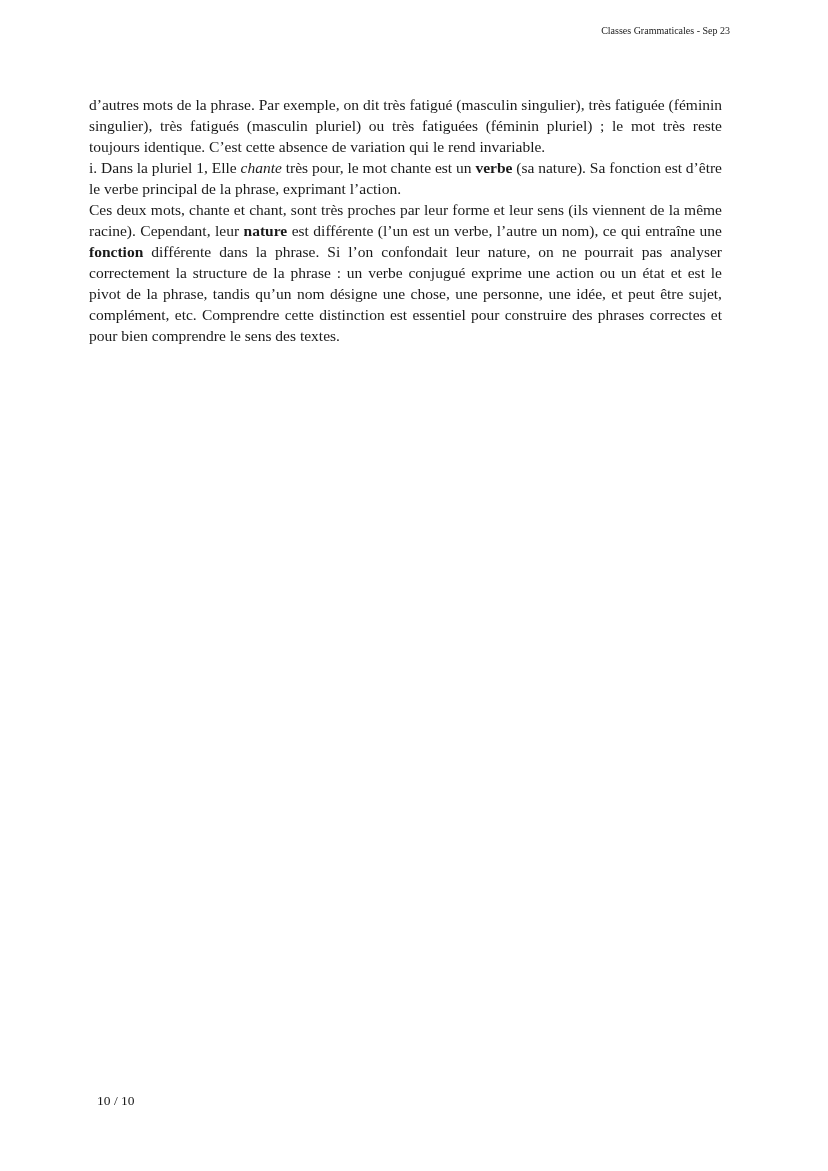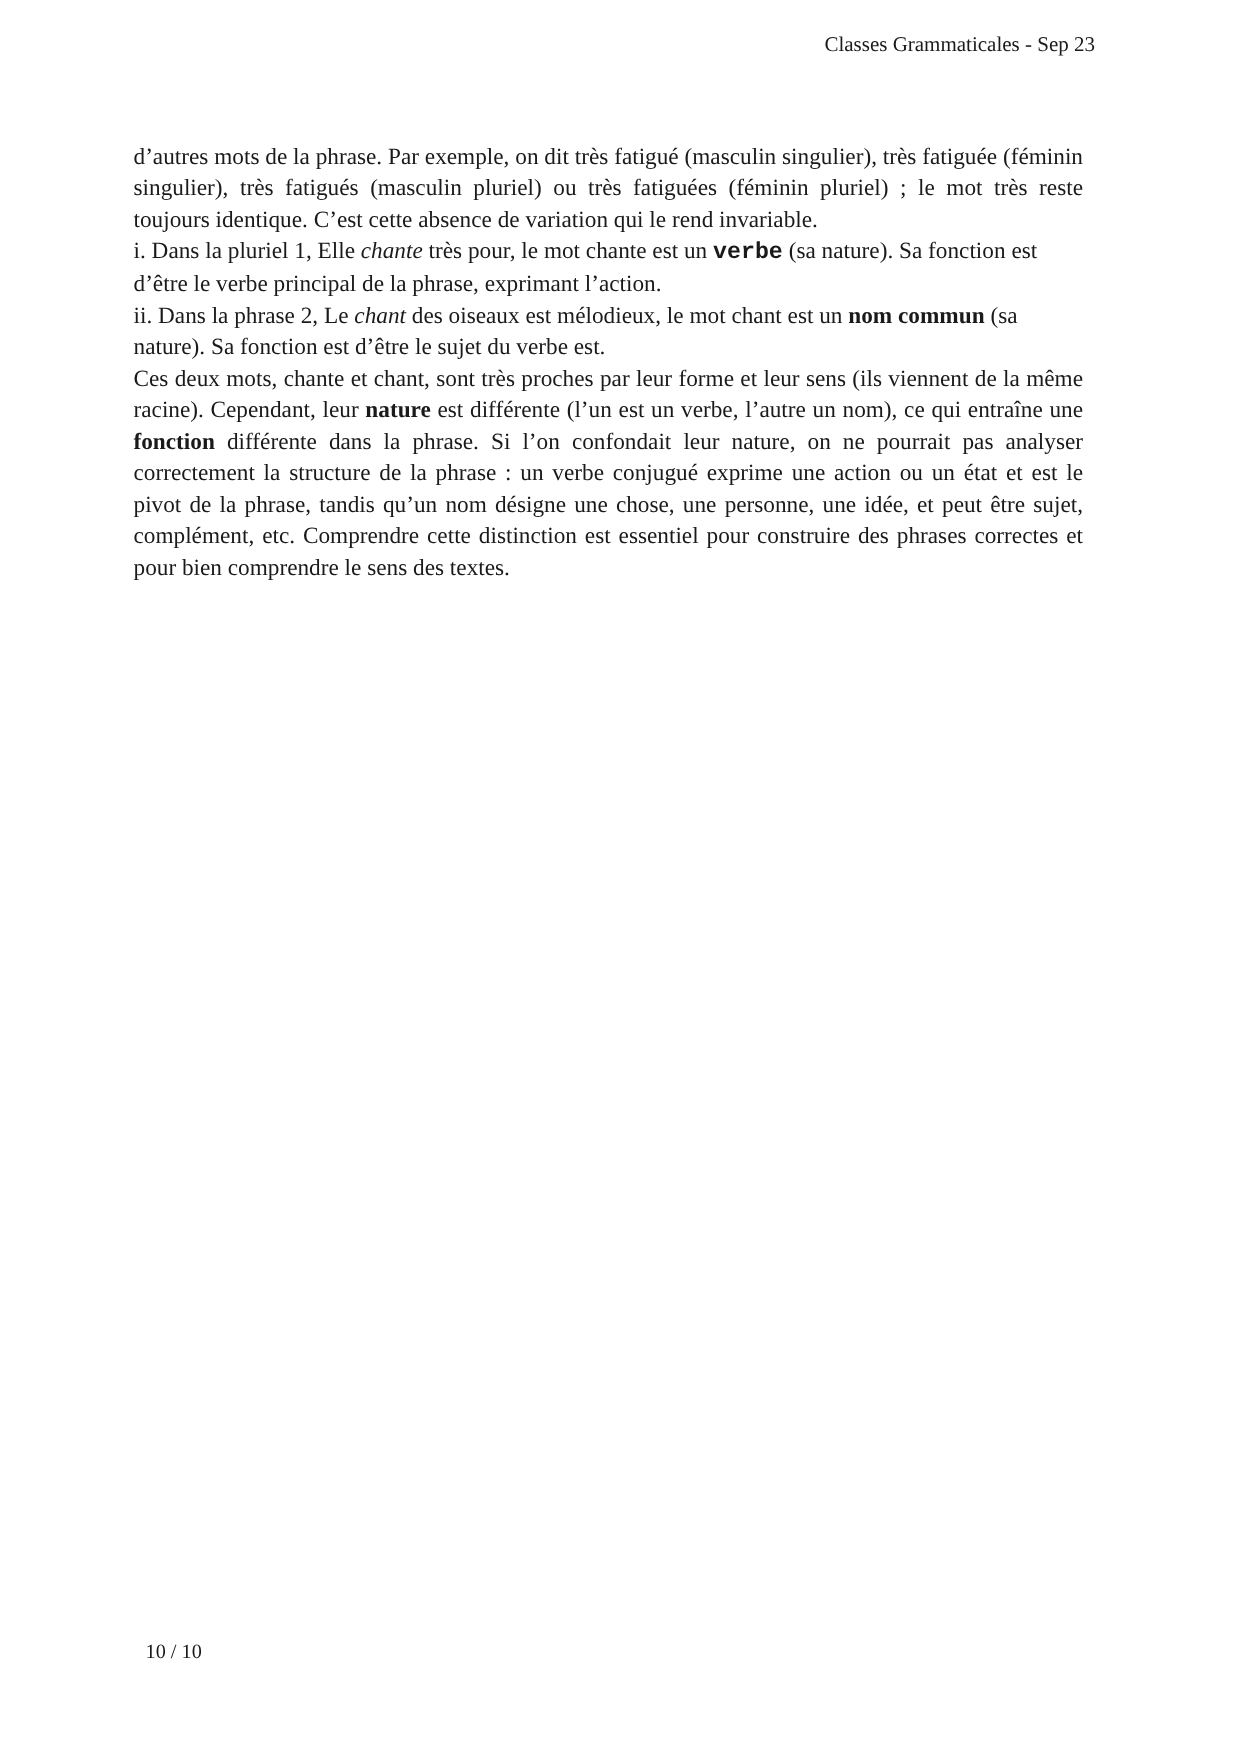--- a/index.html
+++ b/index.html
@@ -13,21 +13,21 @@
     font-family: "Liberation Serif", "DejaVu Serif", serif;
     color: #1a1a1a;
     font-size: 15.5px;
     line-height: 21px;
     overflow: hidden;
   }
   .header {
     position: absolute;
     top: 23px;
     right: 98px;
-    font-size: 14px;
+    font-size: 10px;
     line-height: 16px;
   }
   .content {
     position: absolute;
     top: 94px;
     left: 89px;
     width: 633px;
   }
   p.para { margin: 0; padding: 0; }
   .justify { text-align: justify; }
@@ -56,23 +56,22 @@
 <div class="page" style="color: rgb(26, 26, 26);">
 
   <div class="header">
     <span>Classes Grammaticales - Sep 23</span>
   </div>
 
   <div class="content">
     <p class="para justify">d’autres mots de la phrase. Par exemple, on dit très fatigué (masculin singulier), très fatiguée (féminin singulier), très fatigués (masculin pluriel) ou très fatiguées (féminin pluriel) ; le mot très reste toujours identique. C’est cette absence de variation qui le rend invariable.</p>
 
 
-    <p class="para item gap-i"><span>i. Dans la pluriel 1, Elle </span><span style="font-style: italic; margin-top: 24px;">chante</span><span> très pour, le mot chante est un </span><span style="font-weight: bold; font-family: Liberation Mono, monospace;">verbe</span><span> (sa nature). Sa fonction est d’être le verbe principal de la phrase, exprimant l’action.</span></p>
+    <p class="para item gap-i"><span>i. Dans la pluriel 1, Elle </span><span style="font-style: italic; margin-top: 24px;">chante</span><span> très pour, le mot chante est un </span><span style="font-weight: bold;">verbe</span><span> (sa nature). Sa fonction est d’être le verbe principal de la phrase, exprimant l’action.</span></p>
 
-    <p class="para item gap-ii"><span>ii. Dans la phrase 2, Le </span><span style="font-style: italic;">chant</span><span> des oiseaux est mélodieux, le mot chant est un </span><span style="font-weight: bold;">nom commun</span><span> (sa nature). Sa fonction est d’être le sujet du verbe est.</span></p>
 
     <p class="para justify gap-final"><span>Ces deux mots, chante et chant, sont très proches par leur forme et leur sens (ils viennent de la même racine). Cependant, leur </span><span style="font-weight: bold;">nature</span><span> est différente (l’un est un verbe, l’autre un nom), ce qui entraîne une </span><span style="font-weight: bold;">fonction</span><span> différente dans la phrase. Si l’on confondait leur nature, on ne pourrait pas analyser correctement la structure de la phrase : un verbe conjugué exprime une action ou un état et est le pivot de la phrase, tandis qu’un nom désigne une chose, une personne, une idée, et peut être sujet, complément, etc. Comprendre cette distinction est essentiel pour construire des phrases correctes et pour bien comprendre le sens des textes.</span></p>
   </div>
 
   <div class="footer">
     <span>10 / 10</span>
   </div>
 
 </div>
 

